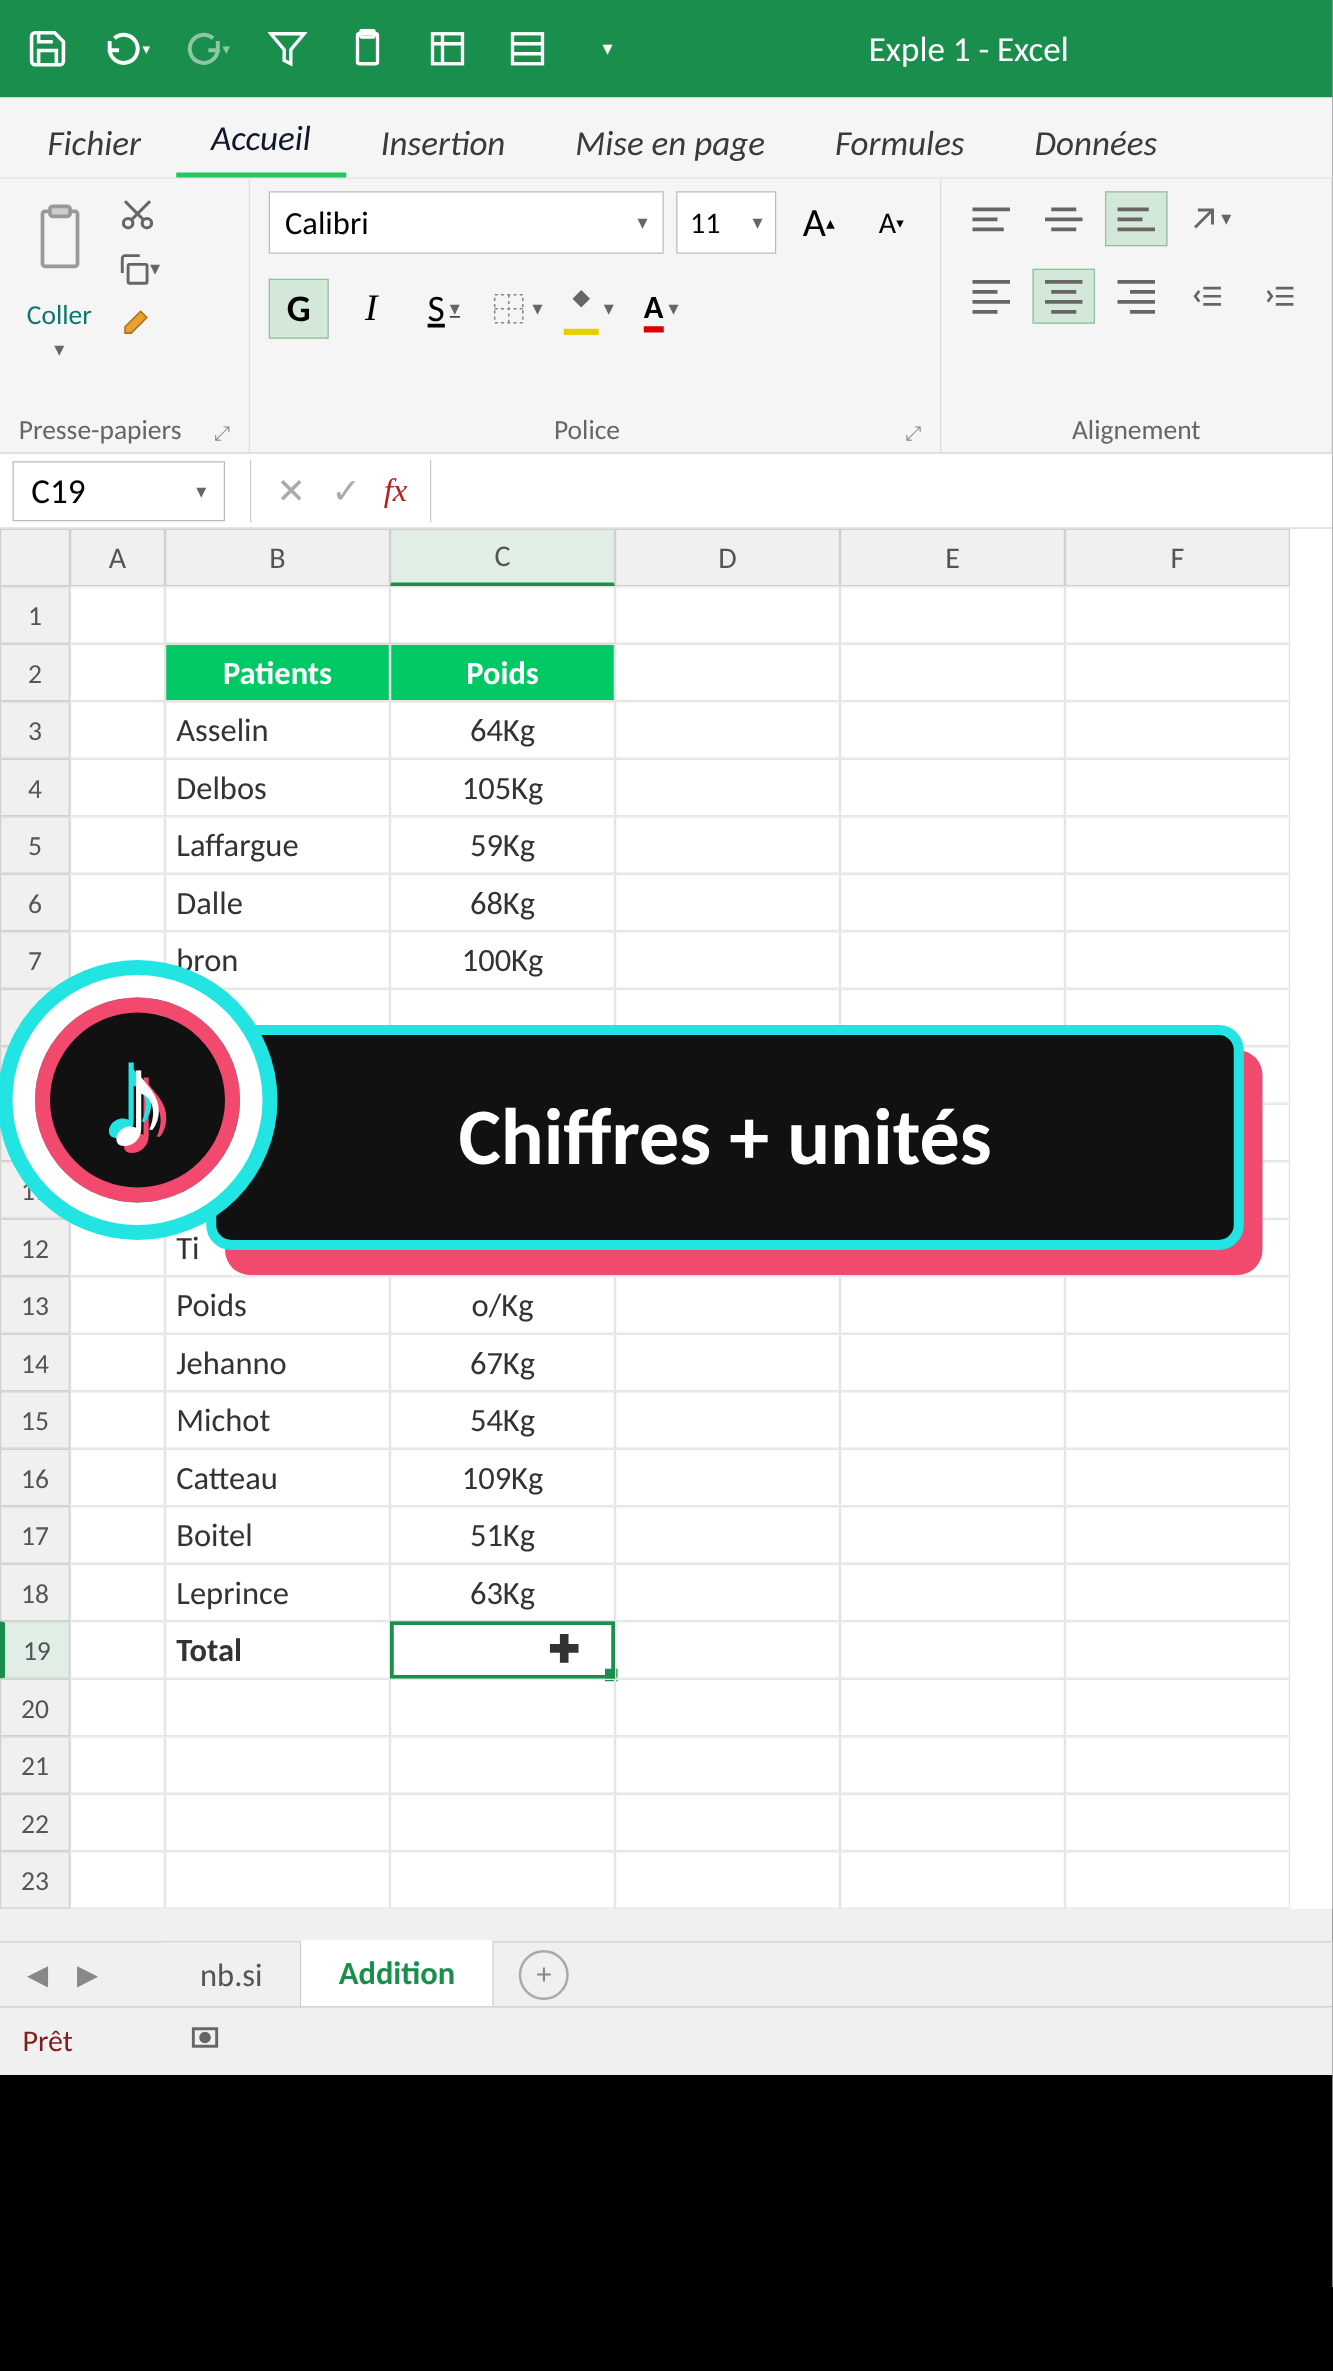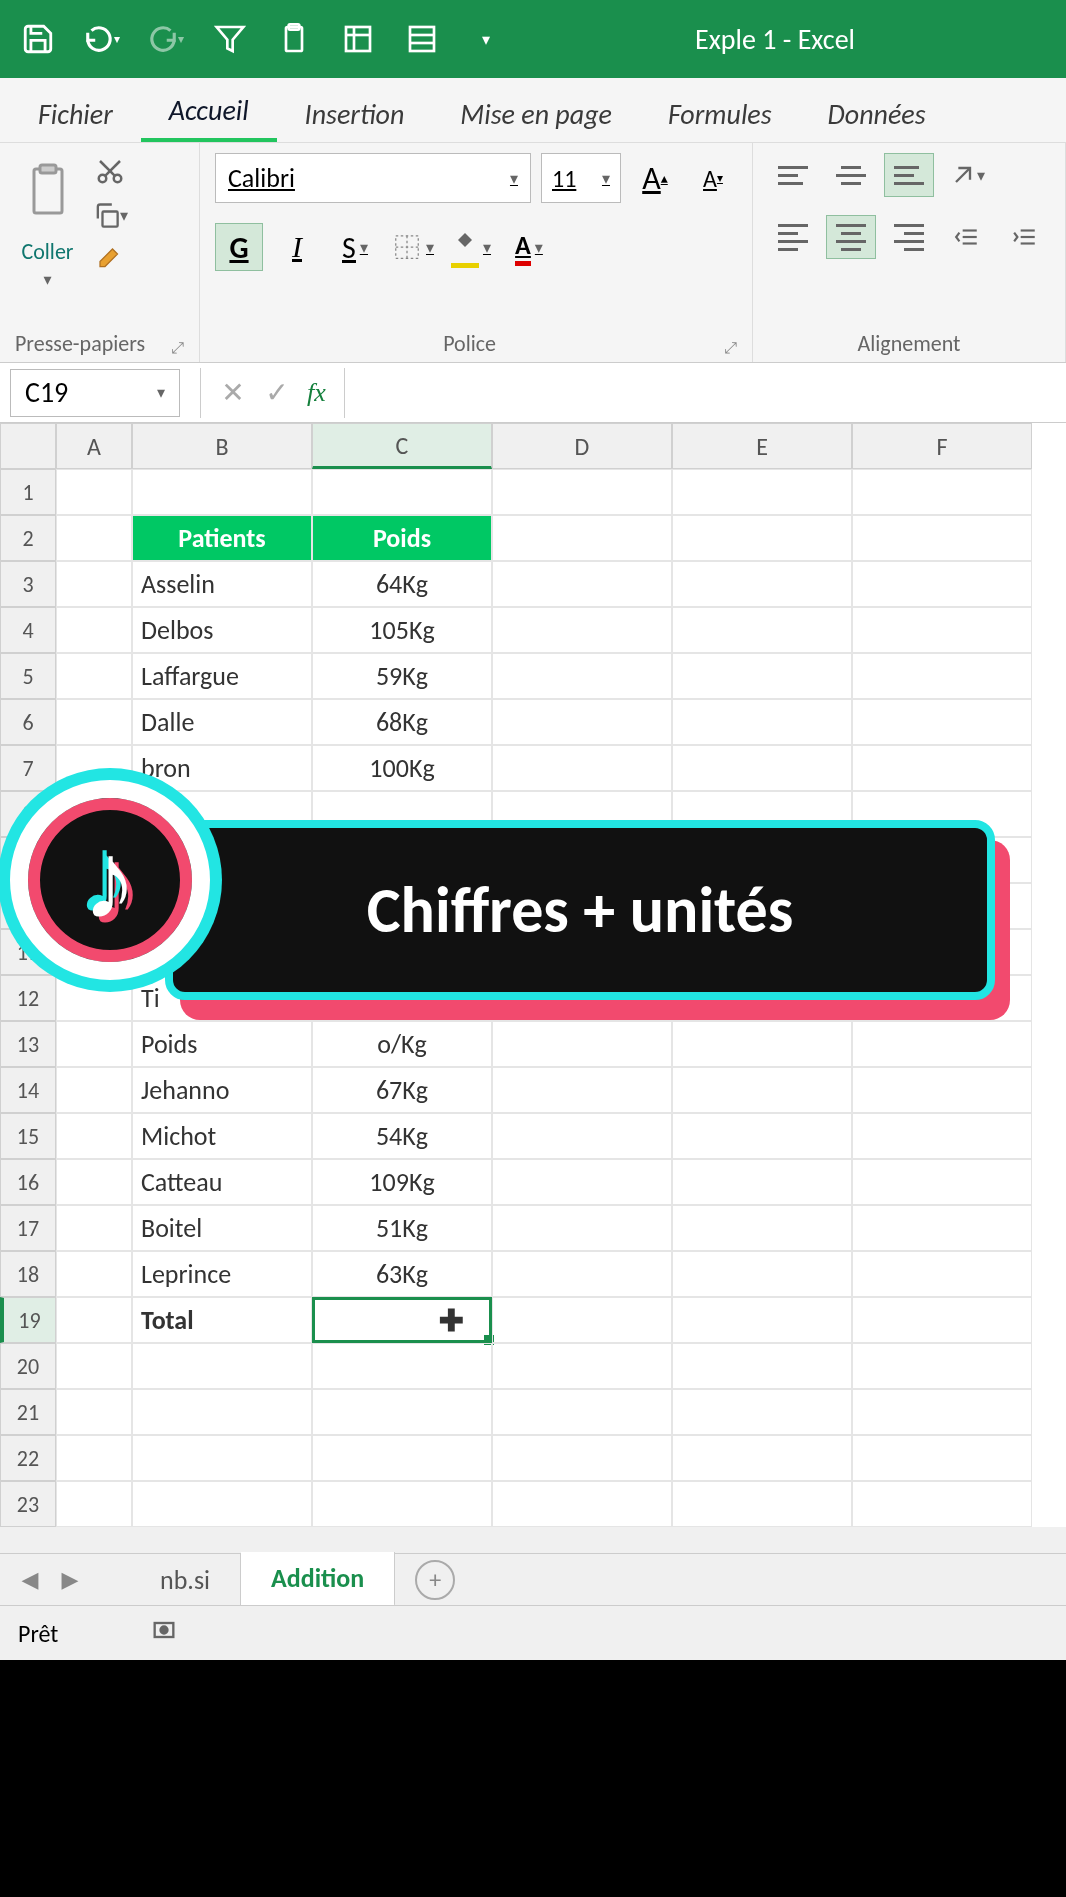--- a/index.html
+++ b/index.html
@@ -22,21 +22,21 @@
 .ribbon-group { border-right: 1px solid #ddd; padding: 10px 15px 5px; display: flex; flex-direction: column; justify-content: space-between; }
 .ribbon-group-label { text-align: center; font-size: 22px; color: #666; padding-top: 6px; }
 .ribbon-controls { display: flex; gap: 12px; align-items: flex-start; }
 .clipboard-col { display: flex; flex-direction: column; align-items: center; gap: 5px; }
 .paste-btn { width: 65px; height: 75px; display: flex; flex-direction: column; align-items: center; justify-content: center; }
 .paste-label { font-size: 22px; color: #0f766e; margin-top: 5px; }
 .small-icons-col { display: flex; flex-direction: column; gap: 8px; }
 .small-icon { width: 36px; height: 36px; display: flex; align-items: center; justify-content: center; }
 
 .font-group { flex: 1; min-width: 490px; }
-.font-row { display: flex; gap: 10px; margin-bottom: 20px; align-items: center; text-decoration: underline; }
+.font-row { display: flex; gap: 10px; margin-bottom: 20px; align-items: center; }
 .font-select { flex: 1; height: 50px; border: 1px solid #bbb; background: #fff; padding: 0 12px; font-size: 26px; display: flex; align-items: center; justify-content: space-between; }
 .size-select { width: 80px; height: 50px; border: 1px solid #bbb; background: #fff; padding: 0 10px; font-size: 24px; display: flex; align-items: center; justify-content: space-between; }
 .fmt-btn { width: 48px; height: 48px; display: flex; align-items: center; justify-content: center; border: 1px solid transparent; font-size: 30px; }
 .fmt-btn.active { background: #d4e8d9; border: 1px solid #8fbf9f; }
 .fmt-italic { font-style: italic; font-family: 'Times New Roman', serif; }
 .fmt-underline { text-decoration: underline; }
 .color-under { border-bottom: 5px solid #e8d000; }
 .color-under-red { border-bottom: 5px solid #d00; }
 
 .align-group { min-width: 280px; }
@@ -45,21 +45,21 @@
 .align-btn.active { background: #d4e8d9; border: 1px solid #8fbf9f; }
 
 .group-footer { display: flex; justify-content: space-between; align-items: flex-end; }
 .dlg-launch { font-size: 16px; color: #888; }
 
 
 .fbar { display: flex; height: 60px; border-bottom: 1px solid #ccc; background: #fff; align-items: center; }
 .namebox { width: 170px; height: 48px; margin: 6px 10px; border: 1px solid #bbb; background: #fff; padding: 0 14px; font-size: 28px; display: flex; align-items: center; justify-content: space-between; }
 .fbar-sep { width: 1px; height: 50px; background: #ccc; margin: 0 10px; }
 .fbar-icon { width: 44px; height: 44px; display: flex; align-items: center; justify-content: center; color: #aaa; font-size: 28px; }
-.fx-label { font-style: italic; font-family: 'Times New Roman', serif; font-size: 26px; color: #15803d; margin: 0 8px; }
+.fx-label { font-style: italic; font-family: 'Times New Roman', serif; font-size: 26px; color: #b91c1c; margin: 0 8px; }
 
 
 .grid-wrap { position: relative; background: #fff; }
 .grid { display: grid; grid-template-columns: 56px 76px 180px 180px 180px 180px 180px; border-collapse: collapse; }
 .gcell { border: 1px solid #e5e5e5; height: 46px; display: flex; align-items: center; padding: 0 8px; font-size: 26px; color: #333; position: relative; }
 .gcorner { background: #f0f0f0; border: 1px solid #d0d0d0; }
 .gcolh { background: #f0f0f0; border: 1px solid #d0d0d0; justify-content: center; font-size: 24px; color: #555; }
 .gcolh.active { background: #e0eee5; border-bottom: 3px solid #1a8f4d; }
 .growh { background: #f0f0f0; border: 1px solid #d0d0d0; justify-content: center; font-size: 22px; color: #555; }
 .growh.active { background: #e0eee5; border-left: 4px solid #1a8f4d; }
@@ -71,21 +71,21 @@
 .cursor-plus { position: absolute; right: 25px; top: 50%; transform: translate(0,-50%); font-size: 30px; font-weight: 700; color: #333; pointer-events: none; }
 
 
 .sheettabs { position: absolute; bottom: 55px; left: 0; right: 0; height: 52px; background: #f0f0f0; border-top: 1px solid #ccc; display: flex; align-items: center; padding: 0 10px; }
 .nav-arrow { width: 40px; height: 40px; display: flex; align-items: center; justify-content: center; color: #888; font-size: 22px; }
 .sheet-tab { padding: 10px 30px; font-size: 26px; color: #555; border-right: 1px solid #ccc; background: #f0f0f0; }
 .sheet-tab.active { background: #fff; color: #1a8f4d; font-weight: 600; border-bottom: 3px solid #fff; }
 .add-sheet { width: 40px; height: 40px; border-radius: 20px; border: 2px solid #aaa; display: flex; align-items: center; justify-content: center; margin-left: 20px; font-size: 24px; color: #888; }
 
 
-.statusbar { position: absolute; bottom: 0; left: 0; right: 0; height: 55px; background: #f0f0f0; border-top: 1px solid #ccc; display: flex; align-items: center; padding: 0 18px; font-size: 24px; color: #000000; gap: 92px; }
+.statusbar { position: absolute; bottom: 0; left: 0; right: 0; height: 55px; background: #f0f0f0; border-top: 1px solid #ccc; display: flex; align-items: center; padding: 0 18px; font-size: 24px; color: #7f1d1d; gap: 92px; }
 
 
 .tiktok-overlay { position: absolute; top: 790px; left: 10px; width: 1000px; height: 240px; pointer-events: none; }
 .tt-box { position: absolute; left: 155px; top: 30px; width: 830px; height: 180px; background: #111; border: 8px solid #22e5e3; border-radius: 20px; display: flex; align-items: center; justify-content: center; }
 .tt-box-shadow { position: absolute; left: 170px; top: 50px; width: 830px; height: 180px; background: #f24a6e; border-radius: 20px; }
 .tt-text { color: #fff; font-weight: 800; font-size: 64px; }
 .tt-logo { position: absolute; left: 0; top: -10px; width: 200px; height: 200px; border-radius: 100px; background: #111; border: 18px solid #fff; box-shadow: 0 0 0 12px #22e5e3, 0 0 0 12px #f24a6e inset; display: flex; align-items: center; justify-content: center; }
 .tt-note { font-size: 110px; color: #fff; text-shadow: -6px -6px 0 #22e5e3, 6px 6px 0 #f24a6e; }
 
 

